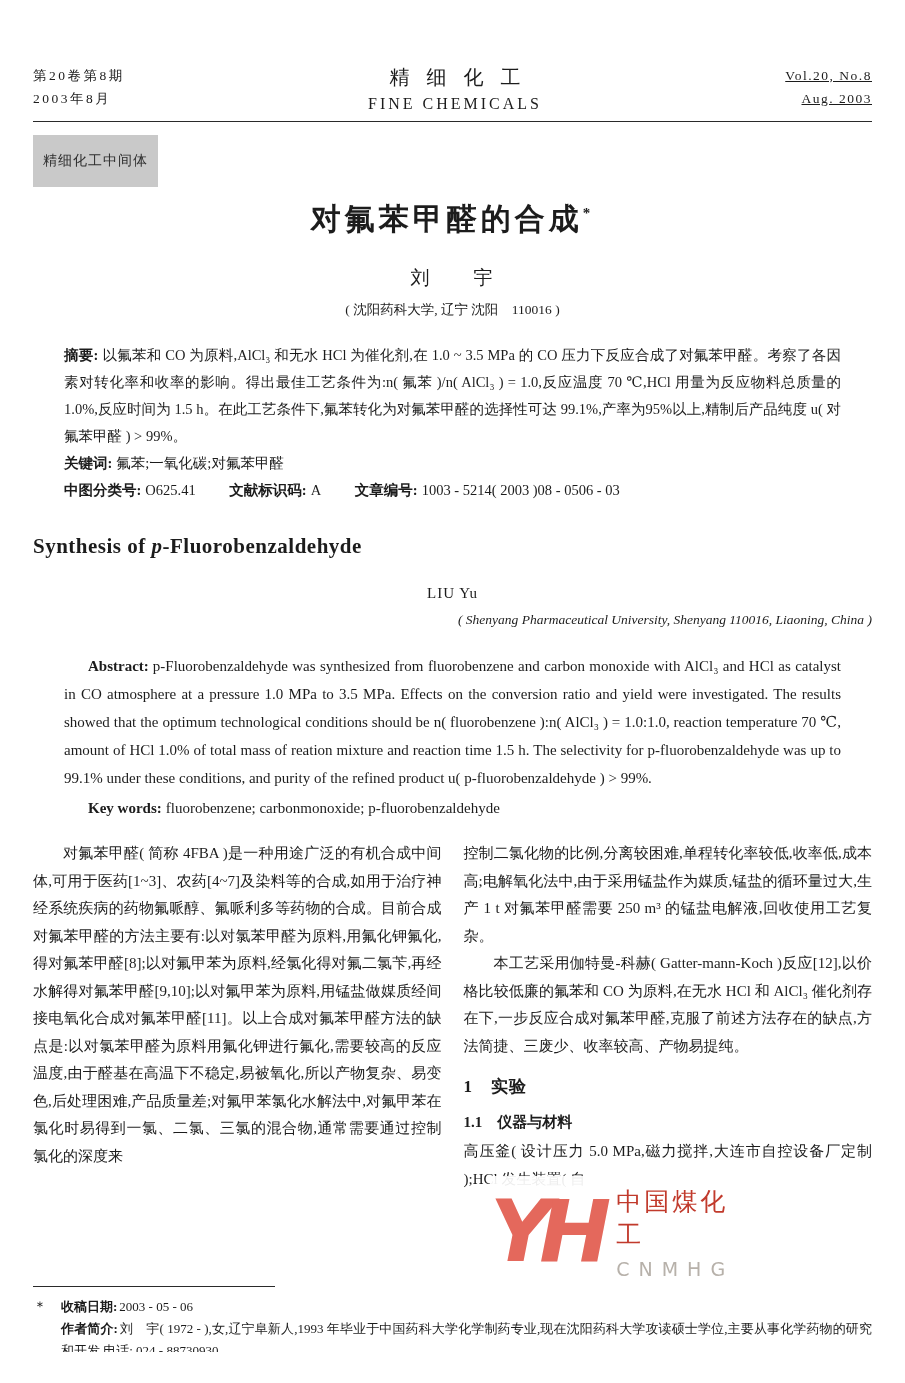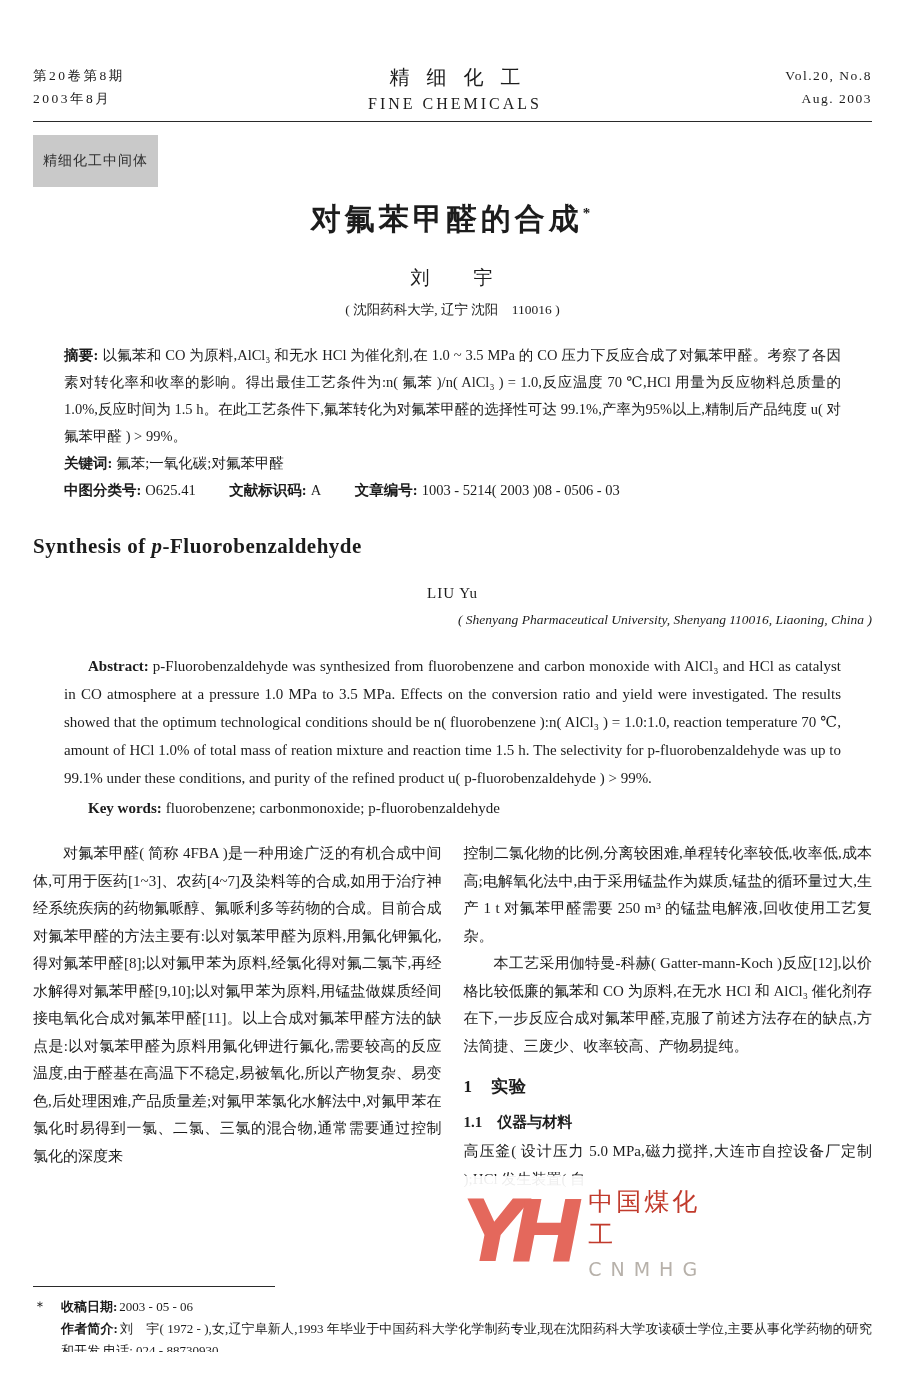--- a/index.html
+++ b/index.html
@@ -7,21 +7,21 @@
   .page {
     width:905px; height:1352px; position:relative; overflow:hidden;
     background:#ffffff; color:#1c1c1c; margin:0 auto;
     font-family:"Liberation Serif","DejaVu Serif",serif;
   }
   .inner { padding:64px 33px 0 33px; }
 
   
   .header { display:flex; justify-content:space-between; align-items:flex-start; }
   .header-left  { font-size:13.5px; line-height:23px; letter-spacing:2.5px; }
-  .header-right { font-size:13.5px; line-height:23px; letter-spacing:1.5px; text-align:right; }
+  .header-right { font-size:13.5px; line-height:23px; letter-spacing:1.5px; text-align:right;text-decoration:underline; }
   .header-center { text-align:center; }
   .journal-cn { font-size:20px; letter-spacing:17px; padding-left:17px; font-weight:500; }
   .journal-en { font-size:16px; letter-spacing:3px; margin-top:4px; }
   .header-rule { border:none; border-top:1.6px solid #2a2a2a; margin-top:8px; }
 
   
   .badge { display:inline-block; background:#c9c9c9; color:#2e2e2e; font-size:14px; padding:17px 10px; margin-top:13px; letter-spacing:1px; }
   .title { text-align:center; font-size:30px; font-weight:bold; letter-spacing:4px; margin-top:12px; }
   .title sup { font-size:15px; vertical-align:super; }
   .author { text-align:center; font-size:19px; margin-top:25px; letter-spacing:2px; }
@@ -44,21 +44,21 @@
   
   .columns { display:flex; gap:22px; margin-top:18px; font-size:15px; line-height:27.5px; text-align:justify; }
   .col { flex:1; min-width:0; }
   .col p.ind { text-indent:2em; }
   .col p.cont { text-indent:0; }
   h2.sec { font-size:17px; font-weight:bold; margin:13px 0 8px 0; letter-spacing:1px; }
   h3.subsec { font-size:15px; font-weight:bold; margin:2px 0 2px 0; }
 
   
   .watermark {
-    position:absolute; left:462px; top:1176px; width:258px; height:112px;
+    position:absolute; left:490px; top:1176px; width:258px; height:112px;
     background:rgba(255,255,255,0.92); display:flex; align-items:center;
   }
   .wm-logo {
     font-family:"DejaVu Sans","Liberation Sans",sans-serif;
     font-weight:bold; font-style:italic; font-size:86px; line-height:0.95;
     color:#e4685c; letter-spacing:-13px; padding-right:18px;
   }
   .wm-cn { color:#c13a2c; font-size:25px; letter-spacing:3px; font-family:"Liberation Sans",sans-serif; }
   .wm-en { color:#b7b1aa; font-size:19px; letter-spacing:9px; margin-top:7px; font-family:"DejaVu Sans",sans-serif; }
 

